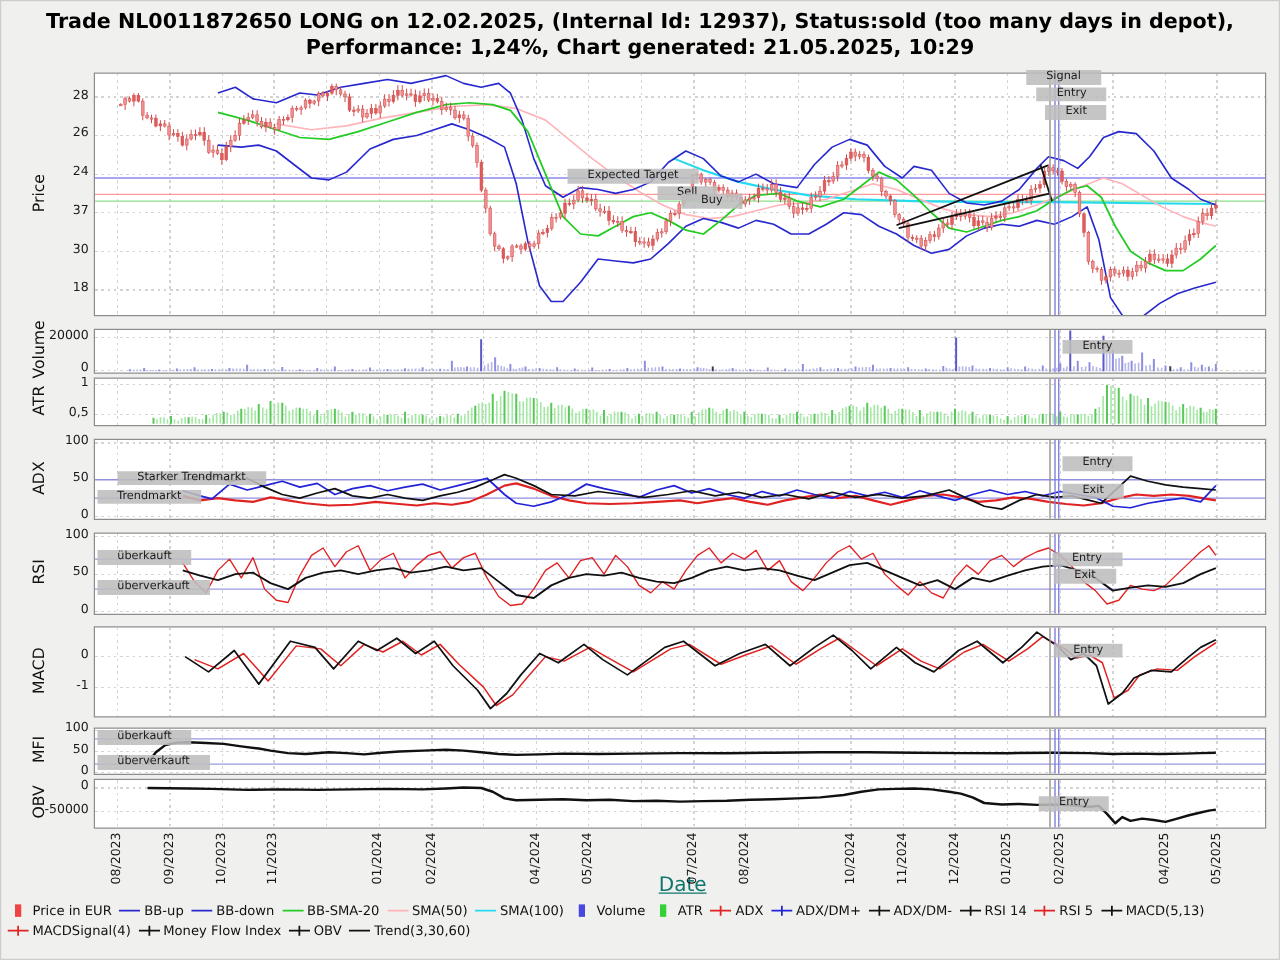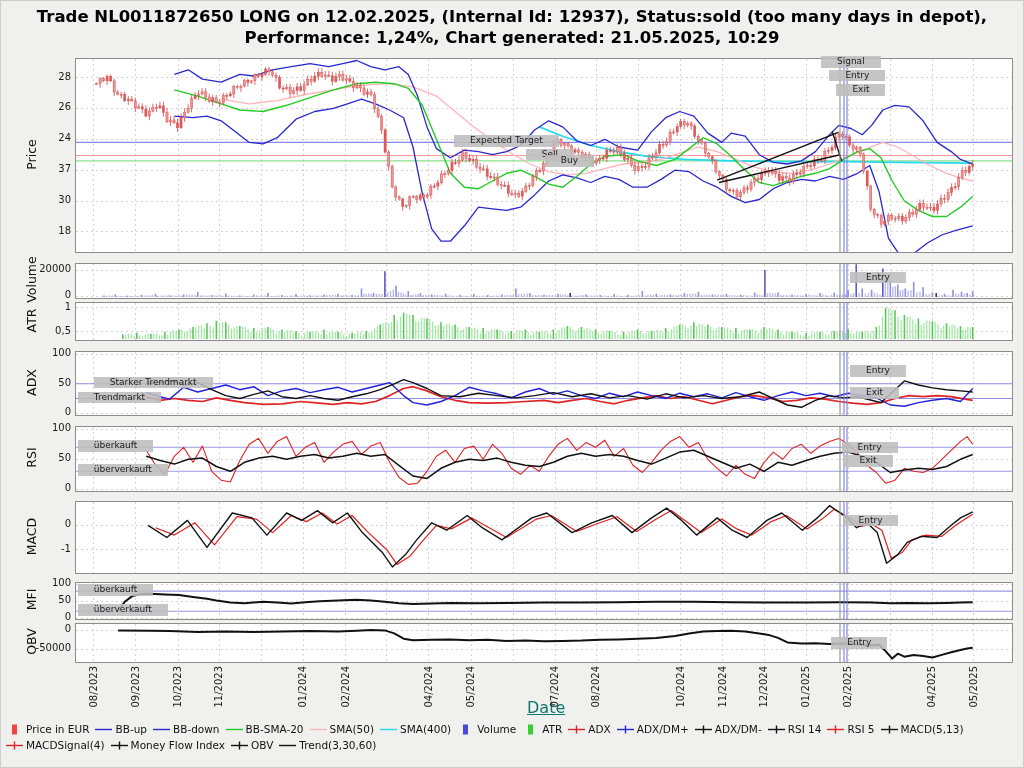--- a/index.html
+++ b/index.html
@@ -12,21 +12,21 @@
   .grid{stroke:#d3d3d3;stroke-width:1;stroke-dasharray:2 3;shape-rendering:crispEdges;}
   .ytick{position:absolute;width:50px;text-align:right;font-size:10px;color:#1a1a1a;}
   .ylabel{position:absolute;width:130px;text-align:center;font-size:12.5px;color:#111;transform:rotate(-90deg);}
   .xtick{position:absolute;font-size:10px;color:#1a1a1a;white-space:nowrap;
          transform-origin:0 0;transform:rotate(-90deg) translateX(-100%);}
   .plabel{position:absolute;font-size:9px;color:#1b1b1b;background:rgba(189,189,189,0.88);
           padding:0 16px;white-space:nowrap;line-height:1.3;}
   #xaxis-title{position:absolute;font-size:16px;color:#0f766e;text-decoration:underline;}
   #legend{position:absolute;left:5px;top:722px;right:2px;}
   .lrow{display:flex;align-items:center;flex-wrap:nowrap;margin-bottom:4px;}
-  .litem{display:inline-flex;align-items:flex-end;margin-right:6px;white-space:nowrap;font-size:10.5px;color:#111;}
+  .litem{display:inline-flex;align-items:flex-start;margin-right:6px;white-space:nowrap;font-size:10.5px;color:#111;}
   .litem svg{margin-right:3px;flex:none;}
 </style>
 </head>
 <body>
 
 <div id="fig">
   <div id="title">Trade NL0011872650 LONG on 12.02.2025, (Internal Id: 12937), Status:sold (too many days in depot), Performance: 1,24%, Chart generated: 21.05.2025, 10:29</div>
   <div id="chart">
       <div class="panel" style="left: 74px; top: 57px; width: 936px; height: 193px;">
         <svg width="936" height="193">
@@ -1456,21 +1456,21 @@
         <span class="litem">
           <svg width="17" height="11">
             <line x1="0" y1="5.5" x2="17" y2="5.5" stroke="#ffb4ba" stroke-width="1.4"></line>
           </svg>
           <span>SMA(50)</span>
         </span>
         <span class="litem">
           <svg width="17" height="11">
             <line x1="0" y1="5.5" x2="17" y2="5.5" stroke="#25d9ee" stroke-width="1.4"></line>
           </svg>
-          <span>SMA(400)</span>
+          <span>SMA(100)</span>
         </span>
         <span class="litem">
           <svg width="17" height="11">
             <rect x="6" y="0.5" width="5" height="10" fill="#4848e0"></rect>
           </svg>
           <span>Volume</span>
         </span>
         <span class="litem">
           <svg width="17" height="11">
             <rect x="6" y="0.5" width="5" height="10" fill="#35d035"></rect>

